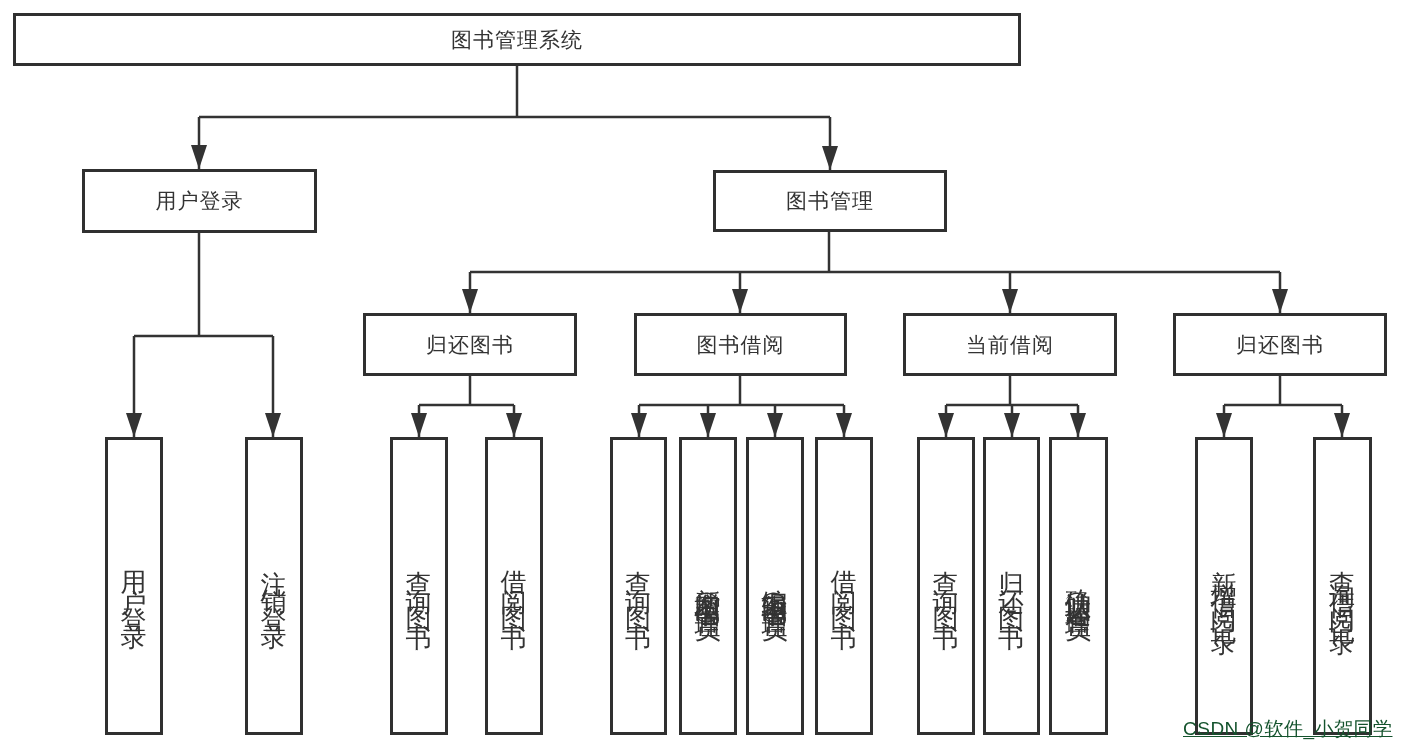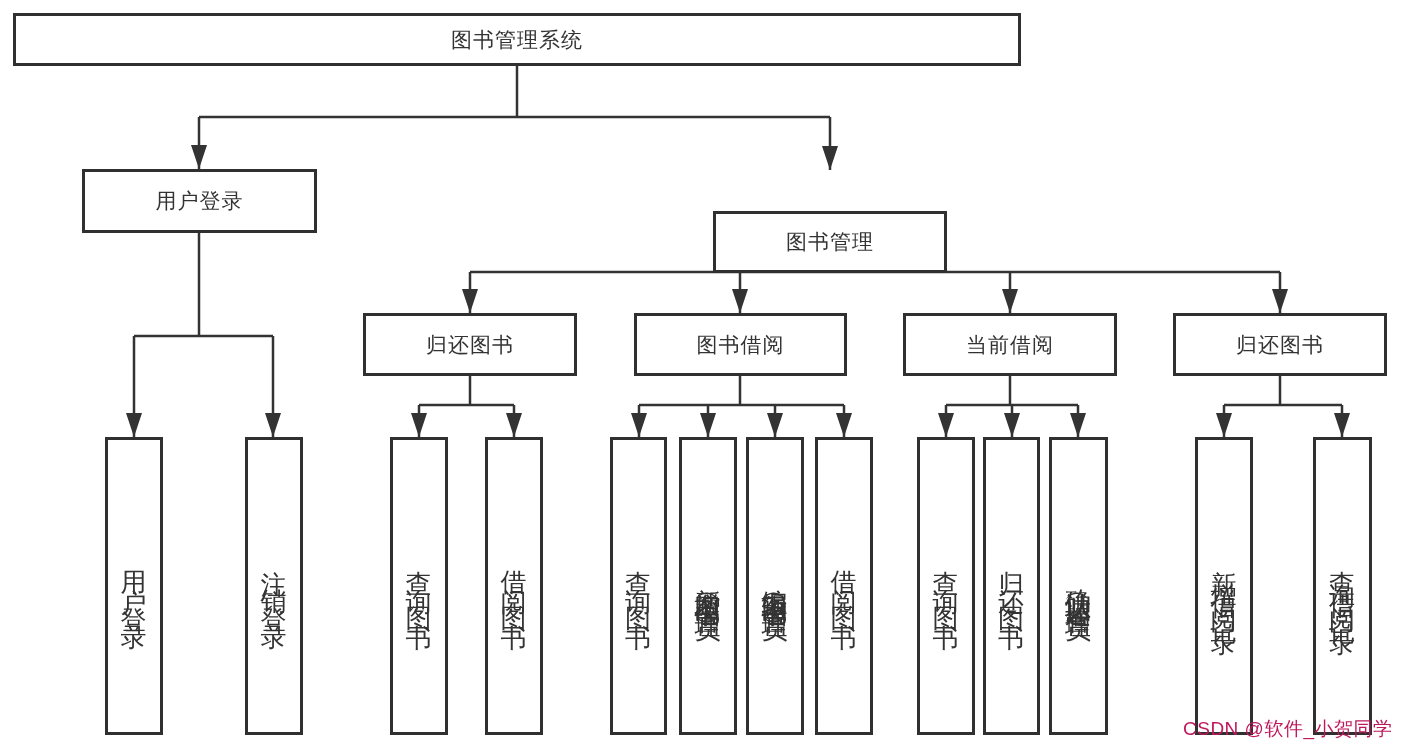--- a/index.html
+++ b/index.html
@@ -6,21 +6,21 @@
   body{font-family:"Liberation Sans","DejaVu Sans",sans-serif;}
   #canvas{position:relative;width:1405px;height:747px;background:#ffffff;overflow:hidden;}
   #wires{position:absolute;left:0;top:0;width:1405px;height:747px;}
   .node{position:absolute;box-sizing:border-box;border:3px solid #303030;background:#ffffff;
         display:flex;align-items:center;justify-content:center;color:#333333;}
   .hnode{font-size:21px;letter-spacing:1px;}
   .vnode span{writing-mode:vertical-rl;text-orientation:mixed;font-size:26px;line-height:1;color:#333333;}
   .sp18 span{letter-spacing:18px;}
   .sp12 span{letter-spacing:12px;}
   .sp4  span{letter-spacing:4px;}
-  .watermark{position:absolute;left:1183px;top:716px;font-size:19px;color:#be185d;letter-spacing:0.5px;white-space:nowrap;}
+  .watermark{position:absolute;left:1183px;top:716px;font-size:19px;color:#14532d;letter-spacing:0.5px;white-space:nowrap;text-decoration:underline;}
 </style>
 </head>
 <body>
 
 <div id="canvas">
 
   <svg id="wires" viewBox="0 0 1405 747" xmlns="http://www.w3.org/2000/svg">
     <defs>
       <marker id="arrow" markerUnits="userSpaceOnUse" markerWidth="26" markerHeight="18" refX="24" refY="8" orient="auto">
         <polygon points="0,0 0,16 24,8" fill="#333333"></polygon>
@@ -70,21 +70,21 @@
     </g>
   </svg>
 
   <div class="node hnode" style="left:13px;top:13px;width:1008px;height:53px;">
     <span>图书管理系统</span>
   </div>
 
   <div class="node hnode" style="left:82px;top:169px;width:235px;height:64px;">
     <span>用户登录</span>
   </div>
-  <div class="node hnode" style="left:713px;top:170px;width:234px;height:62px;margin-top:41px;">
+  <div class="node hnode" style="left:713px;top:170px;width:234px;height:62px;">
     <span>图书管理</span>
   </div>
 
   <div class="node hnode" style="left:363px;top:313px;width:214px;height:63px;">
     <span>归还图书</span>
   </div>
   <div class="node hnode" style="left:903px;top:313px;width:214px;height:63px;">
     <span>当前借阅</span>
   </div>
   <div class="node hnode" style="left:634px;top:313px;width:213px;height:63px;">

